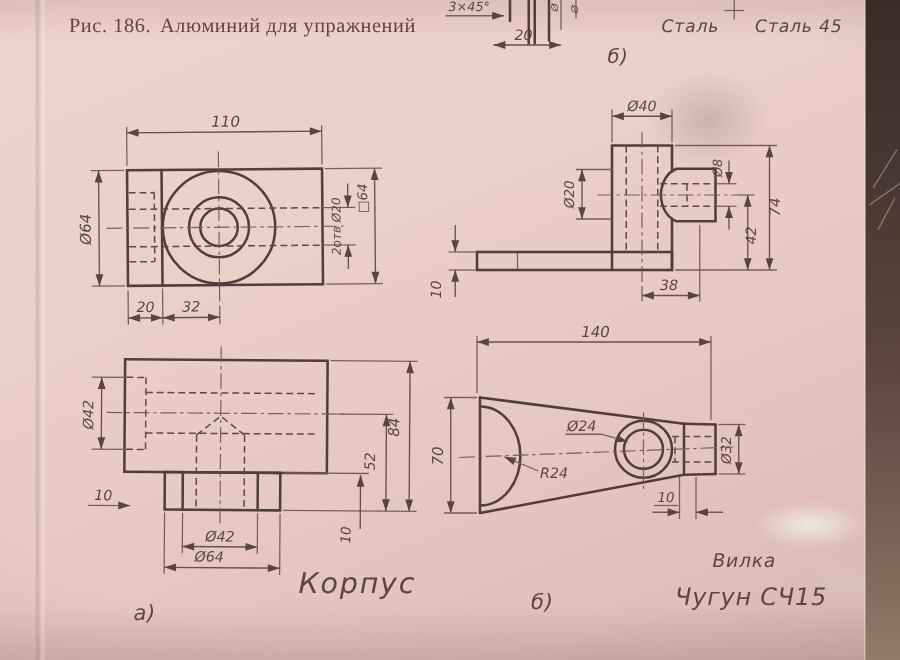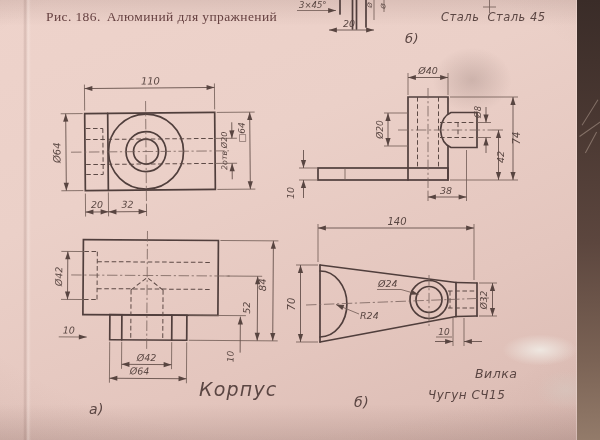--- a/index.html
+++ b/index.html
@@ -19,27 +19,27 @@
     background:linear-gradient(180deg,#3a2c28 0%,#4a3832 28%,#5c463e 55%,#7b6355 82%,#937b6a 100%);}
   .strip .hl{position:absolute;background:rgba(226,206,190,.38);height:1px}
   .strip .h1{left:-2px;top:112px;width:30px;transform:rotate(-58deg)}
   .strip .h2{left:0px;top:128px;width:28px;transform:rotate(-35deg)}
   .strip .h3{left:2px;top:142px;width:24px;transform:rotate(-62deg)}
   .strip-edge{position:absolute;left:576px;top:0;width:1px;height:440px;background:rgba(250,236,228,.35)}
   .caption{position:absolute;left:46px;top:9px;font-family:"Liberation Serif",serif;font-size:13.5px;color:#664141;letter-spacing:.4px;white-space:nowrap}
   .caption .fig{font-weight:normal;margin-right:6px}
   .hw{position:absolute;font-style:italic;color:#5b4643;white-space:nowrap;letter-spacing:.5px}
   #lab-disk{left:441px;top:10px;font-size:11.5px}
-  #lab-disk span+span{margin-left:8px}
+  #lab-disk span+span{margin-left:24px}
   #lab-disk-letter{left:405px;top:31px;font-size:13px}
   #lab-a{left:89px;top:401px;font-size:14px}
   #lab-korpus{left:199px;top:378px;font-size:19px;letter-spacing:1.2px}
   #lab-korpus-mat{left:194px;top:399px;font-size:12px}
   #lab-vilka{left:475px;top:366px;font-size:12.5px}
-  #lab-vilka-mat{left:428px;top:388px;font-size:12px}
+  #lab-vilka-mat{left:450px;top:388px;font-size:16px}
   #lab-b{left:354px;top:394px;font-size:14px}
   svg.draw{position:absolute;left:0;top:0;opacity:.94}
   .ol{stroke:#473634;stroke-width:1.7;fill:none;stroke-linecap:round}
   .th{stroke:#6f5a54;stroke-width:.85;fill:none}
   .dim{stroke:#5e4a45;stroke-width:.9;fill:none}
   .hid{stroke:#55423e;stroke-width:1;fill:none;stroke-dasharray:4.6 2.6}
   .cl{stroke:#705b55;stroke-width:.8;fill:none;stroke-dasharray:10.5 2.6 2.2 2.6}
   svg.draw text{fill:#503e3a;font-family:"DejaVu Sans",sans-serif;font-style:italic}
 </style>
 </head>

